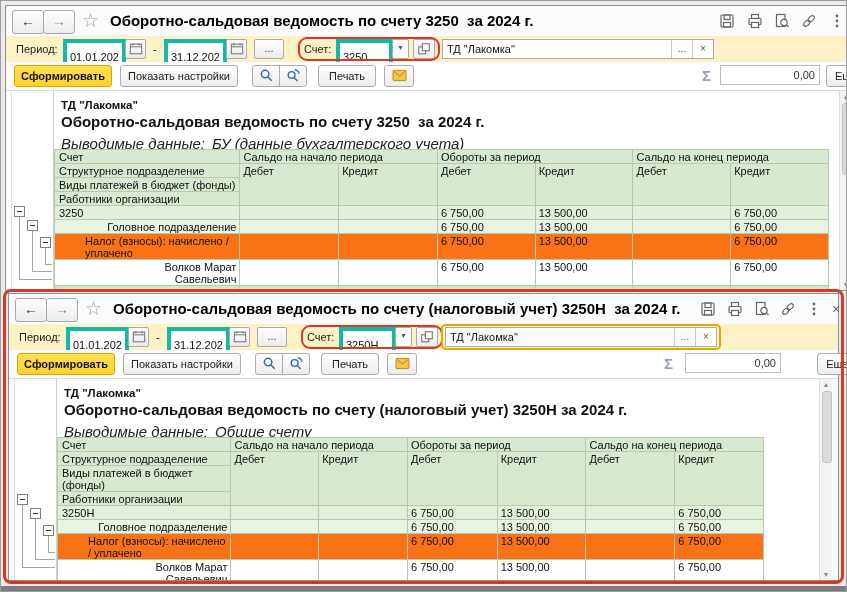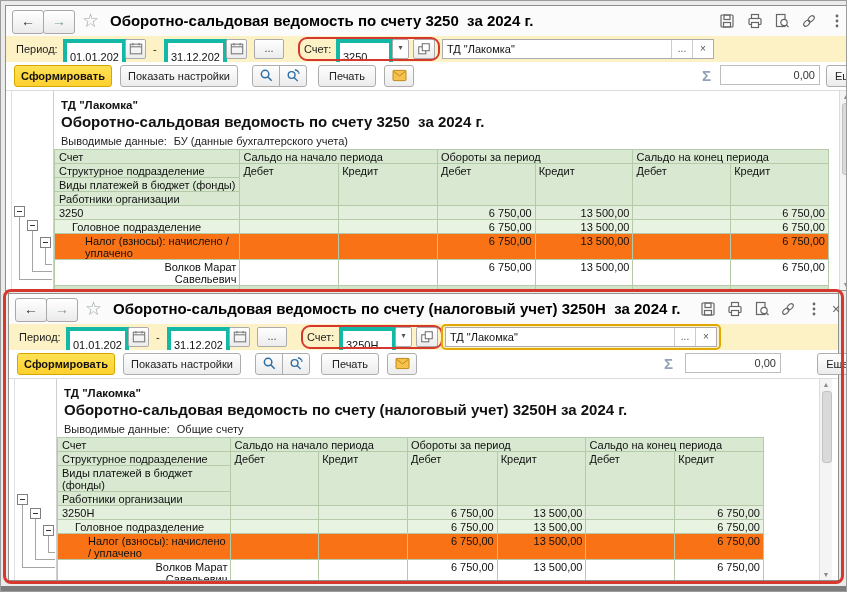--- a/index.html
+++ b/index.html
@@ -42,32 +42,32 @@
   .sigma{position:absolute;top:5px;font-size:15px;font-weight:bold;color:#93a1b6;}
   .suminput{position:absolute;top:3px;height:20px;box-sizing:border-box;border:1px solid #bdbdbd;background:#fff;
             font:11px "Liberation Sans",sans-serif;text-align:right;padding:0 4px;color:#333;}
 
   
   .rp{position:absolute;left:0;right:0;top:84px;bottom:0;background:#fff;border-top:1px solid #dcdcdc;overflow:hidden;}
   .vline{position:absolute;left:47px;top:0;bottom:0;width:1px;background:#cfcfcf;}
   .vline2{position:absolute;left:5px;top:0;bottom:0;width:1px;background:#e0e0e0;}
   .orgname{position:absolute;left:55px;top:8px;font-size:11.5px;font-weight:bold;color:#111;white-space:nowrap;}
   .rtitle{position:absolute;left:55px;top:22px;font-size:15px;font-weight:bold;color:#111;white-space:nowrap;}
-  .rnote{position:absolute;left:55px;top:44px;font-size:11px;color:#222;white-space:nowrap;}
+  .rnote{position:absolute;left:55px;top:44px;font-size:15px;color:#222;white-space:nowrap;font-style:italic;}
   .rnote .val{margin-left:7px;}
 
   .grid{position:absolute;left:48px;top:58px;border-collapse:collapse;table-layout:fixed;font-size:11px;color:#101010;}
   .grid td{border:1px solid #b4caa9;padding:1px 3px 0 3px;line-height:12px;overflow:hidden;vertical-align:top;}
   .grid tr{height:14px;}
   .grid tr.h2{height:26px;}
   .grid thead td{background:#d8e8d1;}
-  .num{text-align:right;}
+  .num{}
   .lv0{padding-left:4px !important;}
   .lv1{padding-left:4px !important;}
-  .lv2{padding-left:17px !important;}
+  .lv2{padding-left:17px !important;text-align:right;}
   .lv3{padding-left:30px !important;}
   .lv4{padding-left:46px !important;text-align:right;}
   tr.group1 td{background:#e3efdc;}
   tr.group2 td{background:#e9f3e2;}
   tr.group3 td{background:#f97316;}
   tr.leaf td{background:#ffffff;}
   tr.total td{background:#d2e4c9;}
 
   
   .gline{position:absolute;width:1px;background:#a5a5a5;}

